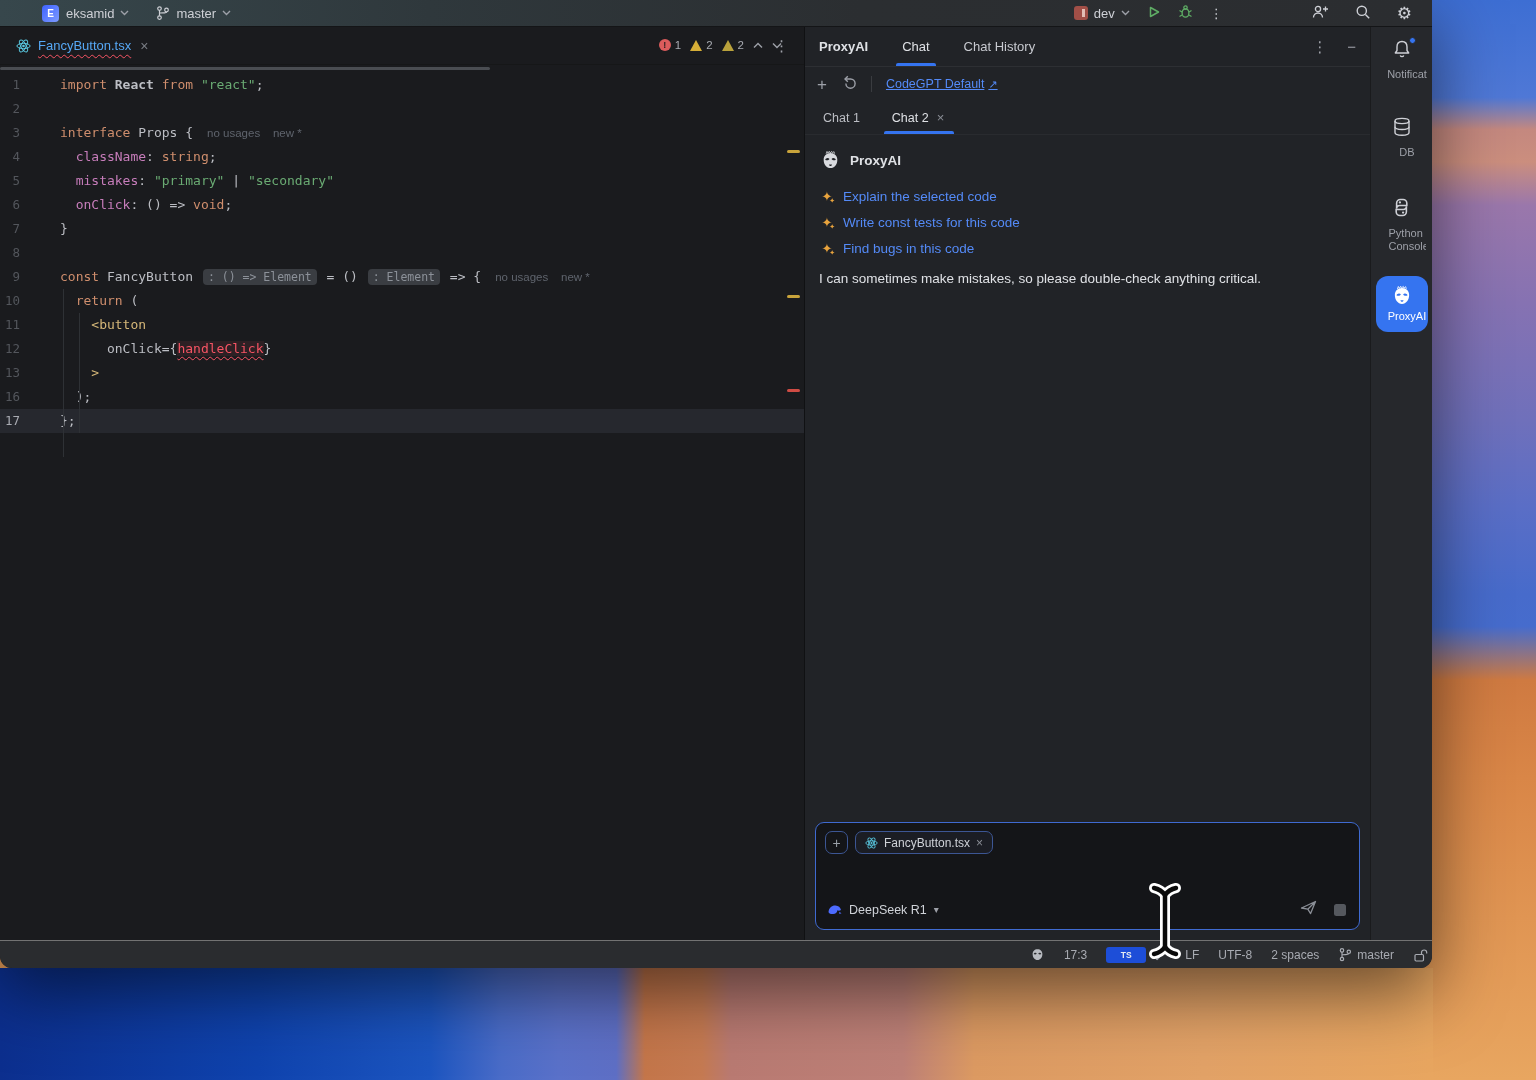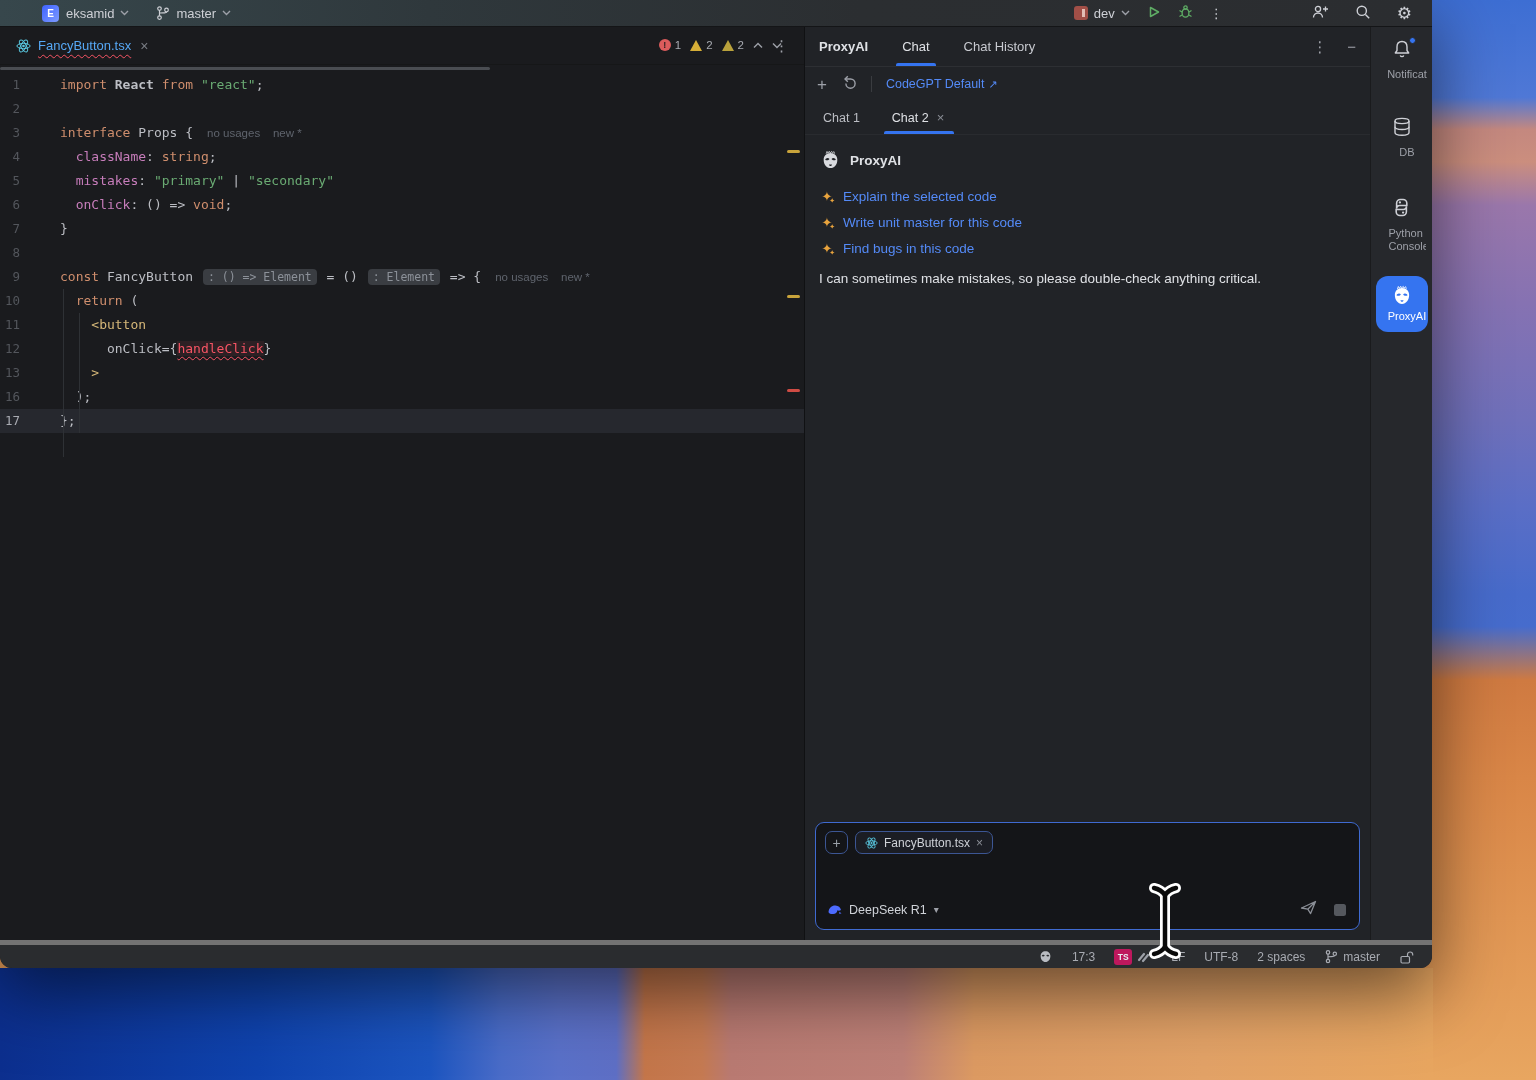--- a/index.html
+++ b/index.html
@@ -86,21 +86,21 @@
   .pa-tab{height:100%;display:flex;align-items:center;position:relative;padding:0 4px;margin-right:26px;
     font-size:13px;color:#dfe1e5;}
   .pa-tab.inactive{color:#c8cad0;}
   .pa-tab.active::after{content:'';position:absolute;left:-2px;right:-2px;bottom:0;height:3px;
     background:#3574f0;border-radius:2px 2px 0 0;}
   .pa-header-icons{margin-left:auto;display:flex;align-items:center;gap:20px;color:#9da0a8;}
 
   .pa-toolbar{height:34px;display:flex;align-items:center;padding:0 12px;gap:14px;flex:none;}
   .tool-ic{color:#9da0a8;font-size:17px;line-height:1;}
   .v-sep{width:1px;height:16px;background:#3a3c40;}
-  .codegpt-link{color:#548af7;font-size:12.5px;display:flex;align-items:center;gap:4px;}
+  .codegpt-link{color:#548af7;font-size:12.5px;display:flex;align-items:center;gap:4px;text-decoration:underline;}
 
   .chat-tabs{height:34px;display:flex;align-items:flex-end;padding:0 14px;gap:0;flex:none;border-bottom:1px solid #292b2f;}
   .ctab{position:relative;padding:0 10px 9px 4px;font-size:12.5px;color:#bcbec4;margin-right:18px;display:flex;gap:8px;align-items:center;}
   .ctab.active{color:#dfe1e5;}
   .ctab.active::after{content:'';position:absolute;left:-4px;right:0;bottom:0;height:3px;background:#3574f0;border-radius:2px 2px 0 0;}
   .ctab .x{color:#8a8e96;font-size:13px;}
 
   .chat-content{flex:1;padding:14px 14px 0 14px;overflow:hidden;}
   .msg-head{display:flex;align-items:center;gap:9px;}
   .avatar{width:22px;height:22px;display:flex;align-items:center;justify-content:center;}
@@ -134,25 +134,25 @@
   .stripe-label{font-size:11px;color:#9da0a8;text-align:left;line-height:1.25;max-width:58px;
     overflow:hidden;white-space:nowrap;padding-left:11px;}
   .stripe-label.wrap{white-space:normal;width:48px;}
   .stripe-icon{position:relative;color:#ced0d6;}
   .notif-dot{position:absolute;top:-2px;right:-3px;width:7px;height:7px;border-radius:50%;background:#3574f0;border:1.5px solid #26282c;}
   .proxy-active{width:52px;height:56px;border-radius:12px;background:#3574f0;display:flex;flex-direction:column;
     align-items:center;justify-content:center;gap:3px;margin-top:2px;}
   .proxy-active .stripe-label{color:#fff;}
 
   
-  .statusbar{position:absolute;left:0;right:0;bottom:0;height:28px;background:#2a2c2f;border-top:5px solid #737373;
-    display:flex;align-items:center;justify-content:flex-end;gap:19px;padding-right:18px;
+  .statusbar{position:absolute;left:0;right:0;bottom:0;height:28px;background:#2a2c2f;border-top:1px solid #737373;
+    display:flex;align-items:center;justify-content:flex-end;gap:19px;padding-right:4px;
     font-size:12px;color:#a8abb2;}
   .sb-item{display:flex;align-items:center;gap:5px;}
-  .ts-badge{width:18px;height:16px;border-radius:3px;background:#be185d;color:#e8edf1;font-size:8.5px;
+  .ts-badge{width:40px;height:16px;border-radius:3px;background:#1d4ed8;color:#e8edf1;font-size:8.5px;
     font-weight:bold;display:flex;align-items:center;justify-content:center;}
 
   
   .cursor{position:absolute;left:1143px;top:882px;z-index:99;}
 </style>
 </head>
 <body>
 
 <div class="wallpaper"></div>
 <div class="wallpaper-bottom"></div>
@@ -334,21 +334,21 @@
           </span>
           <span class="msg-author">ProxyAI</span>
         </div>
         <div class="suggestions">
             <div class="suggestion">
               <span class="spark">✦</span>
               <span class="sug-text">Explain the selected code</span>
             </div>
             <div class="suggestion">
               <span class="spark">✦</span>
-              <span class="sug-text">Write unit master for this code</span>
+              <span class="sug-text">Write const tests for this code</span>
             </div>
             <div class="suggestion">
               <span class="spark">✦</span>
               <span class="sug-text">Find bugs in this code</span>
             </div>
           </div>
         <div class="disclaimer">I can sometimes make mistakes, so please double-check anything critical.</div>
       </div>
 
       <div class="input-box">

